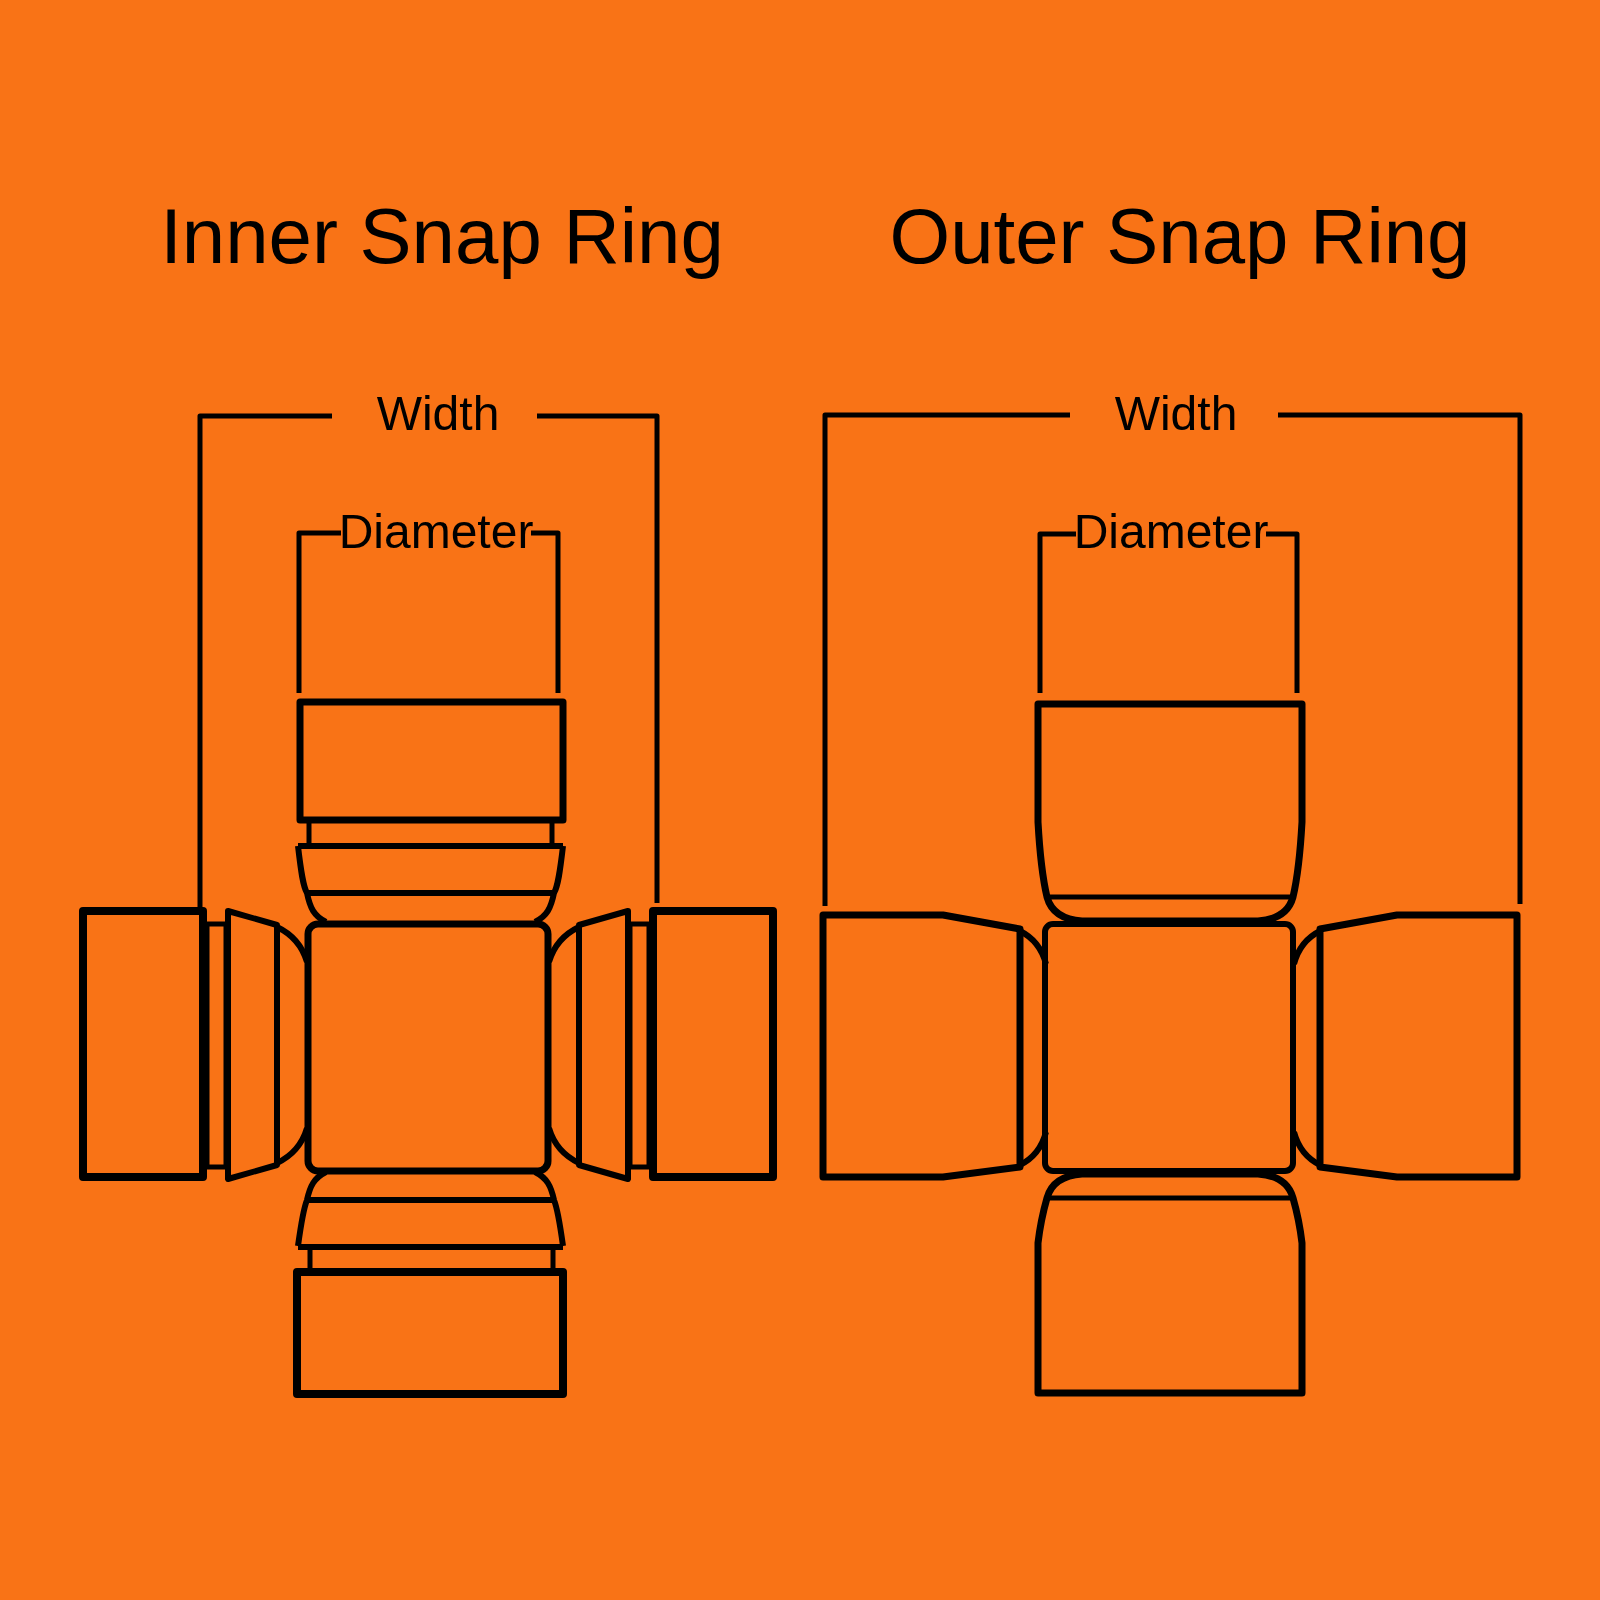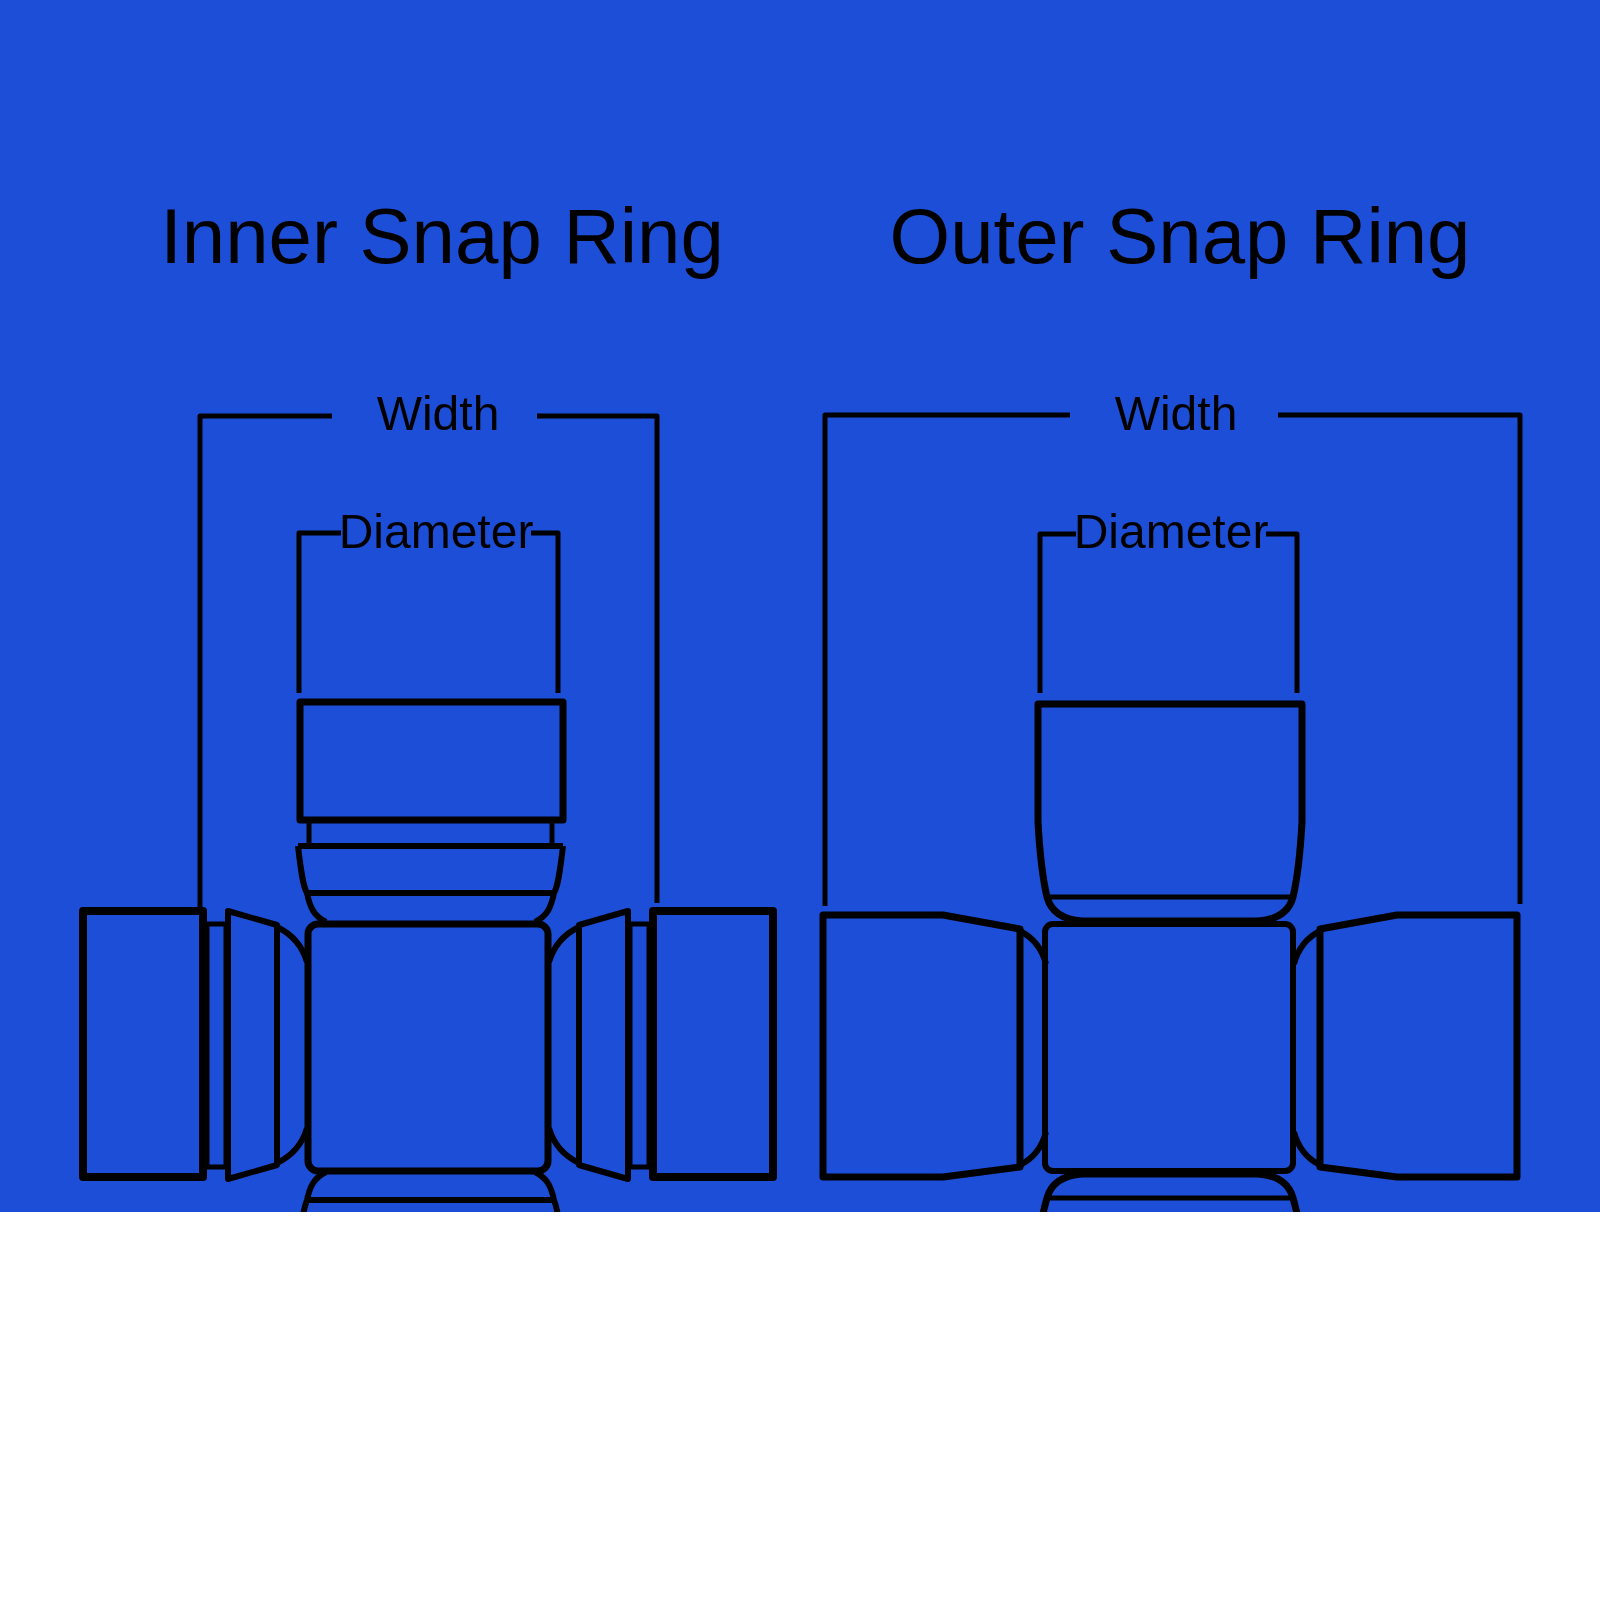--- a/index.html
+++ b/index.html
@@ -2,22 +2,22 @@
 <html><head>
 <meta charset="utf-8">
 <style>
   html, body {
     margin: 0;
     padding: 0;
     background: #ffffff;
   }
   .page {
     width: 1600px;
-    height: 1212px;
-    background: #1d4ed8;
+    height: 1600px;
+    background: #f97316;
     position: relative;
     font-family: "Liberation Sans", sans-serif;
   }
   svg {
     display: block;
   }
   .outline {
     fill: none;
     stroke: #000000;
     stroke-linecap: butt;

